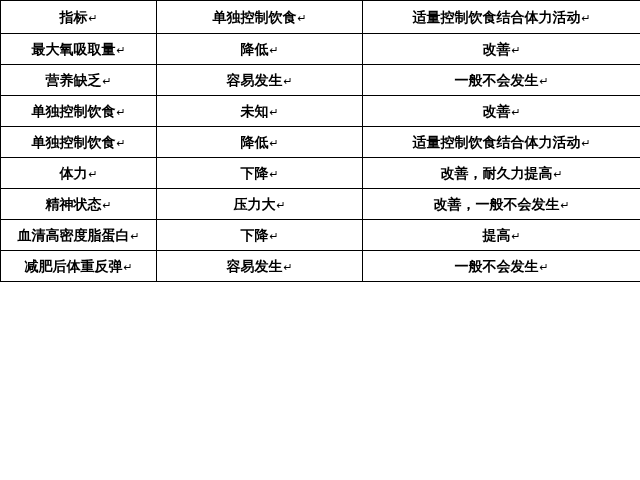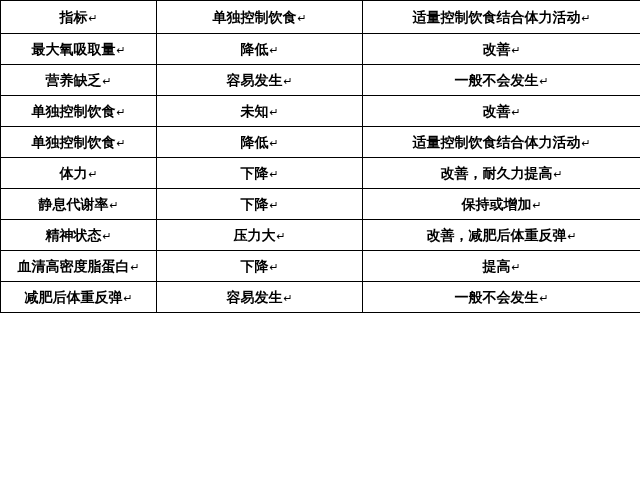--- a/index.html
+++ b/index.html
@@ -96,28 +96,23 @@
         <td><span>单独控制饮食</span><span class="pilcrow">↵</span></td>
         <td><span>降低</span><span class="pilcrow">↵</span></td>
         <td><span>适量控制饮食结合体力活动</span><span class="pilcrow">↵</span></td>
       </tr>
       <tr>
         <td><span>体力</span><span class="pilcrow">↵</span></td>
         <td><span>下降</span><span class="pilcrow">↵</span></td>
         <td><span>改善，耐久力提高</span><span class="pilcrow">↵</span></td>
       </tr>
       <tr>
-        <td><span>静息代谢率</span><span class="pilcrow">↵</span></td>
-        <td><span>下降</span><span class="pilcrow">↵</span></td>
-        <td><span>保持或增加</span><span class="pilcrow">↵</span></td>
-      </tr>
-      <tr>
         <td><span>精神状态</span><span class="pilcrow">↵</span></td>
         <td><span>压力大</span><span class="pilcrow">↵</span></td>
-        <td><span>改善，减肥后体重反弹</span><span class="pilcrow">↵</span></td>
+        <td><span>改善，一般不会发生</span><span class="pilcrow">↵</span></td>
       </tr>
       <tr>
         <td><span>血清高密度脂蛋白</span><span class="pilcrow">↵</span></td>
         <td><span>下降</span><span class="pilcrow">↵</span></td>
         <td><span>提高</span><span class="pilcrow">↵</span></td>
       </tr>
       <tr>
         <td><span>减肥后体重反弹</span><span class="pilcrow">↵</span></td>
         <td><span>容易发生</span><span class="pilcrow">↵</span></td>
         <td><span>一般不会发生</span><span class="pilcrow">↵</span></td>

